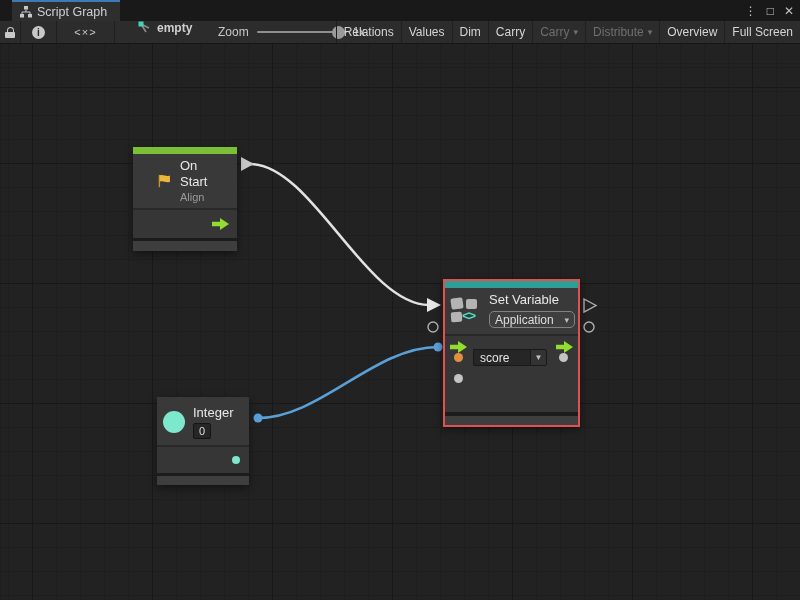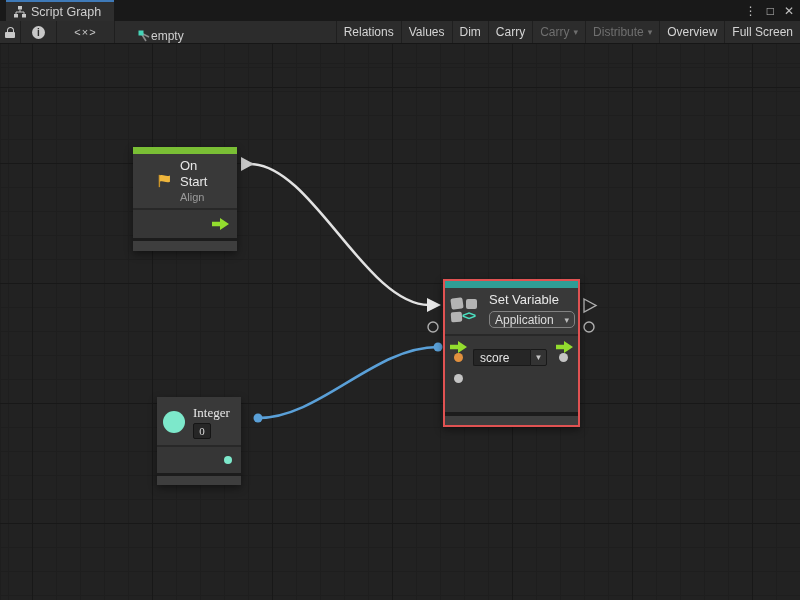--- a/index.html
+++ b/index.html
@@ -11,39 +11,39 @@
     --flow:#93dd2e; --flow-wire:#e2e2e2; --value-wire:#5aa0d8;
     --orange:#e2903e; --mint:#7de8cb; --dot:#c4c4c4; --hollow:#b0b0b0;
     --field:#262626; --field-border:#191919; --dd:#3f3f3f; --dd-border:#828282;
   }
   *{margin:0;padding:0;box-sizing:border-box;}
   html,body{width:800px;height:600px;overflow:hidden;}
   body{font-family:"Liberation Sans","DejaVu Sans",sans-serif;background:var(--canvas);position:relative;color:var(--text);}
 
   
   .titlebar{position:absolute;left:0;top:0;width:800px;height:21px;background:var(--titlebar);}
-  .tab{position:absolute;left:6px;top:0;width:108px;height:21px;background:var(--tab);
+  .tab{position:absolute;left:12px;top:0;width:108px;height:21px;background:var(--tab);
        border-top:2px solid var(--tabline);display:flex;align-items:center;gap:5px;padding:0 8px;
        font-size:12.5px;color:#cfcfcf;}
   .win-controls{position:absolute;right:6px;top:0;height:21px;display:flex;align-items:center;gap:10px;
        color:#c0c0c0;font-size:12px;}
   .win-controls span{cursor:default;line-height:1;}
 
   
   .toolbar{position:absolute;left:0;top:21px;width:800px;height:23px;background:var(--toolbar);
        border-bottom:1px solid #161616;font-size:12px;color:var(--text);}
   .tb-btn{position:absolute;top:0;height:22px;display:flex;align-items:center;justify-content:center;
        border-right:1px solid var(--sep);cursor:default;}
   .lock{position:relative;width:10px;height:11px;}
   .lock .shackle{position:absolute;left:1.5px;top:0;width:7px;height:7px;border:1.5px solid #c8c8c8;border-bottom:none;border-radius:4px 4px 0 0;}
   .lock .body{position:absolute;left:0;bottom:0;width:10px;height:6px;background:#c8c8c8;border-radius:1px;}
   .info-circle{width:13px;height:13px;border-radius:50%;background:#c8c8c8;color:#2c2c2c;
        font-weight:bold;font-size:10px;display:flex;align-items:center;justify-content:center;}
   .code-glyph{font-size:11px;letter-spacing:1px;color:#c8c8c8;}
-  .graph-status{position:absolute;left:138px;top:0;height:22px;display:flex;align-items:flex-end;color:#cfcfcf;}
+  .graph-status{position:absolute;left:138px;top:0;height:22px;display:flex;align-items:flex-start;gap:6px;color:#cfcfcf;font-weight:bold;}
   .zoom-group{position:absolute;left:218px;top:0;height:22px;display:flex;align-items:center;color:#c8c8c8;}
   .zoom-track{position:relative;width:90px;height:2px;background:#8f8f8f;margin-left:8px;border-radius:1px;}
   .zoom-handle{position:absolute;right:2px;top:-5.5px;width:13px;height:13px;border-radius:50%;background:#9a9a9a;}
   .zoom-val{margin-left:6px;}
   .tb-right{position:absolute;right:0;top:0;height:22px;display:flex;}
   .tb-right .btn{height:22px;display:flex;align-items:center;padding:0 7px;border-left:1px solid var(--sep);
        white-space:nowrap;cursor:default;}
   .tb-right .btn.disabled{color:var(--disabled);}
   .caret{font-size:9px;margin-left:4px;}
 
@@ -88,21 +88,21 @@
        display:flex;align-items:center;justify-content:space-between;padding:0 5px;font-size:12px;color:#dedede;width:86px;}
   .dropdown .caret{color:#bdbdbd;}
   .setvar-ports{position:relative;height:76px;background:var(--node-port);}
   .score-field{position:absolute;left:28px;top:13px;width:74px;height:17px;display:flex;}
   .score-text{flex:1;background:var(--field);border:1px solid var(--field-border);border-right:none;
        border-radius:2px 0 0 2px;font-size:12px;color:#e6e6e6;display:flex;align-items:center;padding:0 6px;}
   .score-btn{width:17px;background:#333;border:1px solid var(--field-border);border-radius:0 2px 2px 0;
        display:flex;align-items:center;justify-content:center;font-size:8px;color:#c4c4c4;}
 
   
-  .node-integer{left:157px;top:353px;width:84px;font-family:Liberation Serif, serif;}
+  .node-integer{left:157px;top:353px;width:92px;}
   .int-circle{width:22px;height:22px;border-radius:50%;background:var(--mint);flex:none;}
   .value-box{margin-top:2px;width:18px;height:16px;background:var(--field);border:1px solid #151515;
        border-radius:2px;font-size:11px;color:#dcdcdc;display:flex;align-items:center;justify-content:center;}
   .node-integer .port-row{height:26px;}
 </style>
 </head>
 <body>
 
 <div class="titlebar">
   <div class="tab">
@@ -136,20 +136,27 @@
   </div>
 
   <div class="graph-status">
     <svg width="13" height="13" viewBox="0 0 13 13">
       <path d="M3 3 L11 7 M3 3 L8 11" stroke="#8a8a8a" stroke-width="1.6" fill="none"></path>
       <rect x="0.5" y="0.5" width="5" height="5" fill="#46d4b8"></rect>
     </svg>
     <span>empty</span>
   </div>
 
+  <div class="zoom-group">
+    <span>Zoom</span>
+    <span class="zoom-track">
+      <span class="zoom-handle"></span>
+    </span>
+    <span class="zoom-val">1x</span>
+  </div>
 
   <div class="tb-right">
     <div class="btn">
         <span>Relations</span>
       </div>
     <div class="btn">
         <span>Values</span>
       </div>
     <div class="btn">
         <span>Dim</span>

